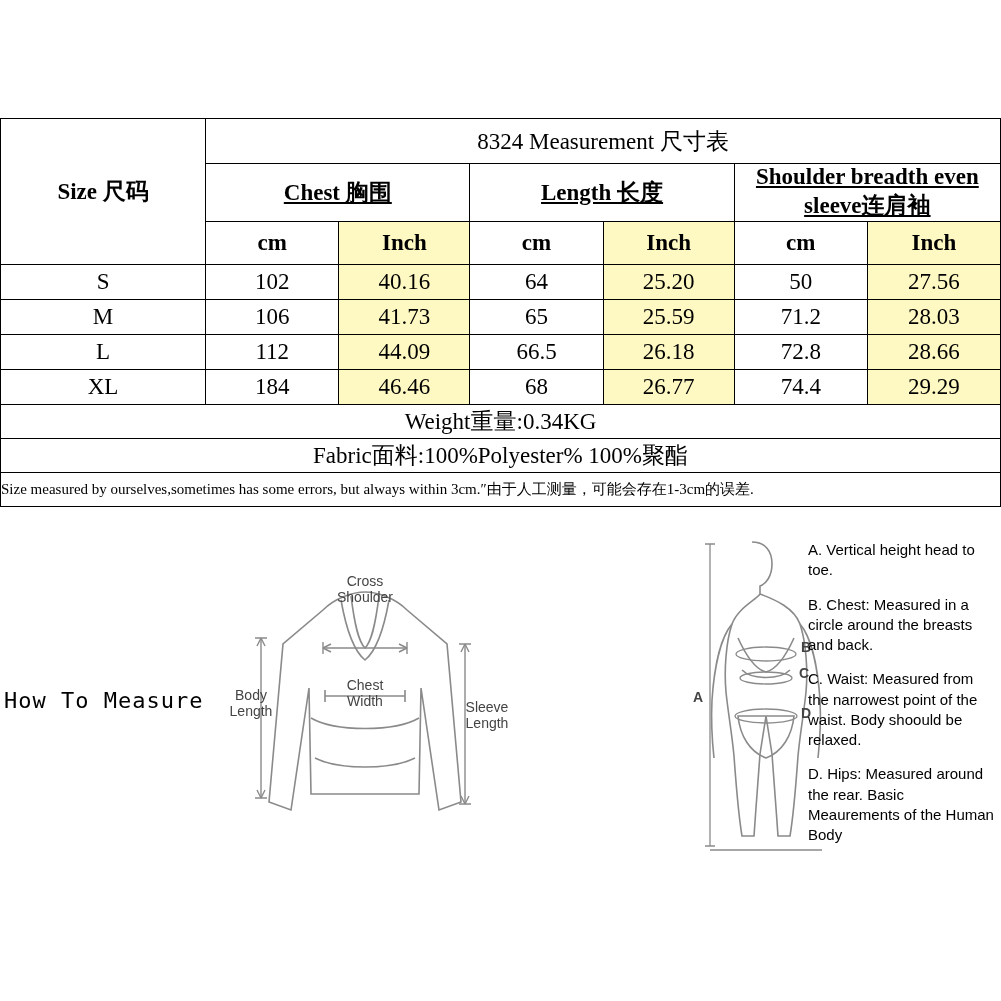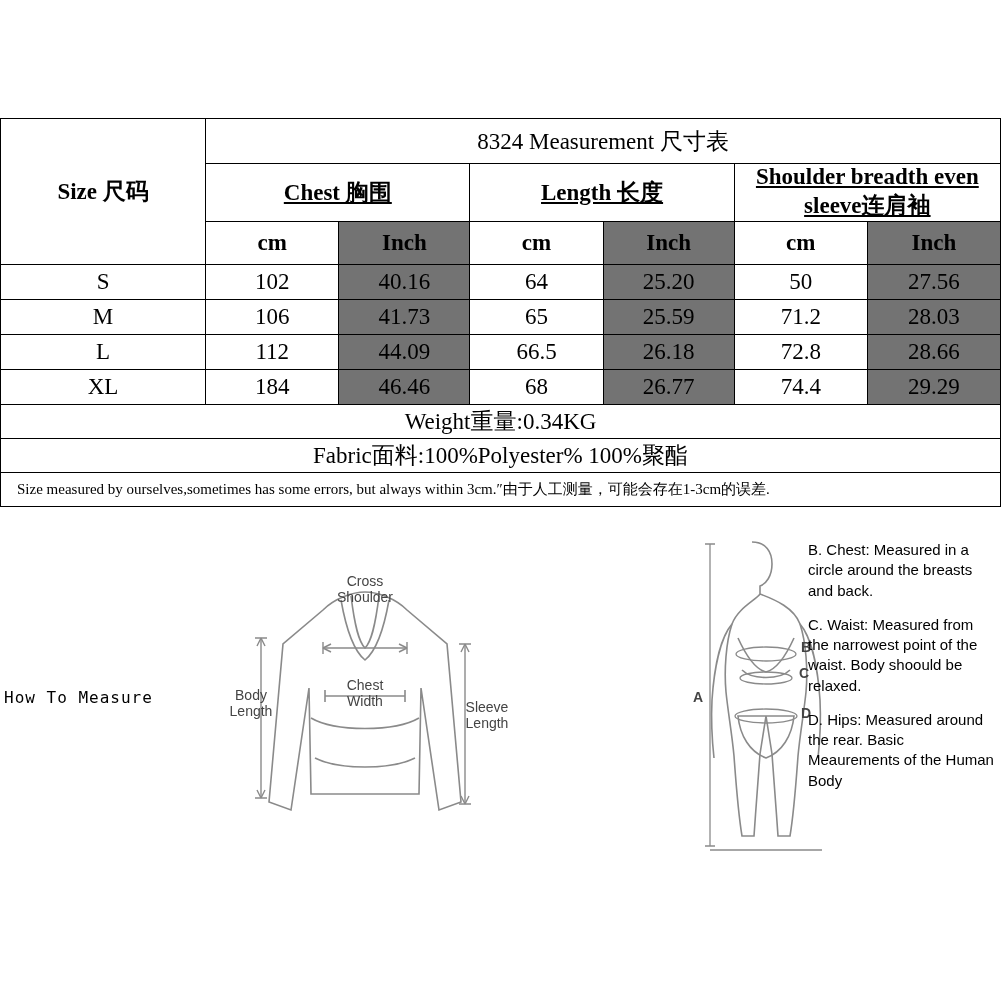--- a/index.html
+++ b/index.html
@@ -59,53 +59,53 @@
     font-size: 19px;
     font-weight: bold;
     text-decoration: underline;
   }
   .unit-row td {
     height: 42px;
     font-weight: bold;
     font-size: 17px;
   }
   .yellow {
-    background: #737373;
+    background: #fef9c3;
   }
   .data-row td {
     height: 34px;
     font-size: 18px;
   }
   .note-row td {
     height: 33px;
     font-family: "DejaVu Sans Mono", monospace;
     font-size: 16px;
     text-align: center;
   }
   .note-row td.long {
     font-size: 15px;
     white-space: nowrap;
     text-align: left;
-    padding-left: 16px;
+    padding-left: 0px;
   }
 
   
   .lower {
     position: absolute;
     left: 0;
     top: 508px;
     width: 1001px;
     height: 493px;
   }
   .how-to {
     position: absolute;
     left: 4px;
     top: 180px;
     font-family: "DejaVu Sans Mono", monospace;
-    font-size: 16px;
+    font-size: 22px;
     letter-spacing: 1px;
   }
   .fig-shirt {
     position: absolute;
     left: 215px;
     top: 40px;
     width: 300px;
     height: 300px;
   }
   .fig-body {
@@ -298,18 +298,19 @@
         <ellipse cx="76" cy="158" rx="26" ry="6"></ellipse>
         <ellipse cx="76" cy="196" rx="31" ry="7"></ellipse>
       </g>
       <text class="fig-label" x="8" y="182" text-anchor="middle" font-weight="bold" fill="#222">A</text>
       <text class="fig-label" x="116" y="132" text-anchor="middle" font-weight="bold" fill="#222">B</text>
       <text class="fig-label" x="114" y="158" text-anchor="middle" font-weight="bold" fill="#222">C</text>
       <text class="fig-label" x="116" y="198" text-anchor="middle" font-weight="bold" fill="#222">D</text>
     </svg>
 
     <div class="desc-list">
+      <p>A. Vertical height head to toe.</p>
       <p>B. Chest: Measured in a circle around the breasts and back.</p>
       <p>C. Waist: Measured from the narrowest point of the waist. Body shoould be relaxed.</p>
       <p>D. Hips: Measured around the rear. Basic Meaurements of the Human Body</p>
     </div>
   </div>
 </div>
 
 </body></html>

